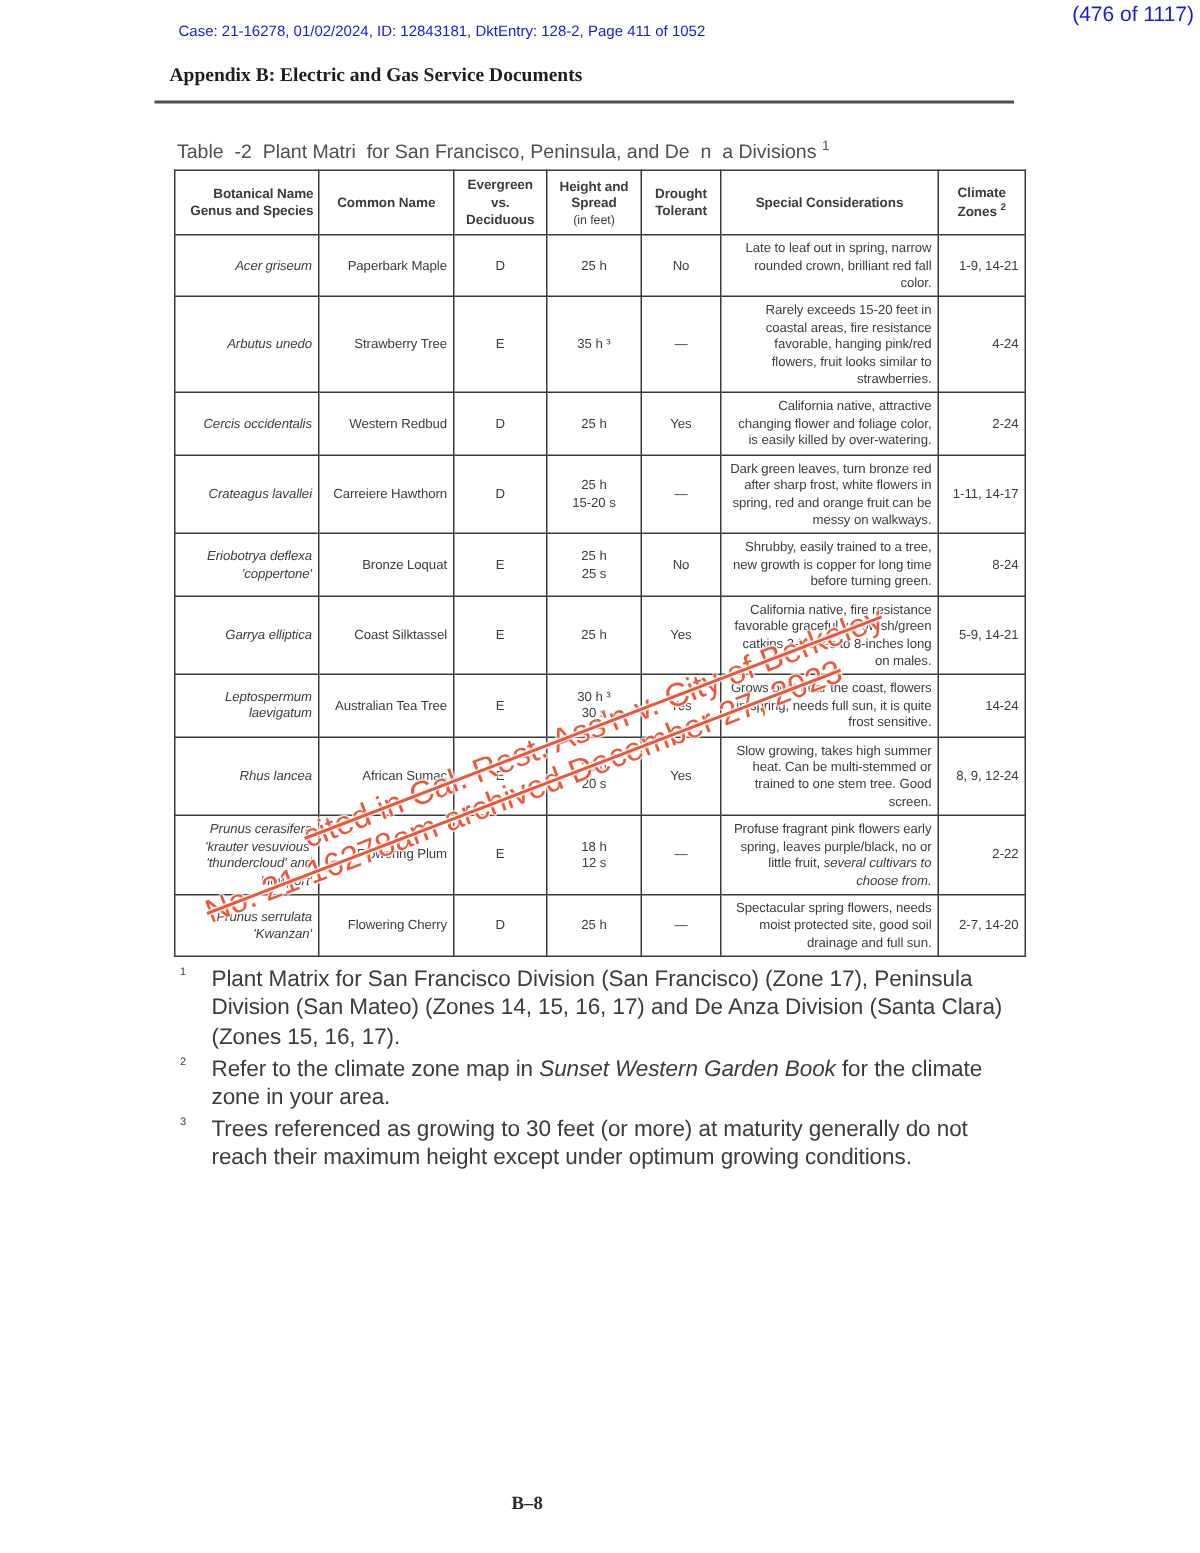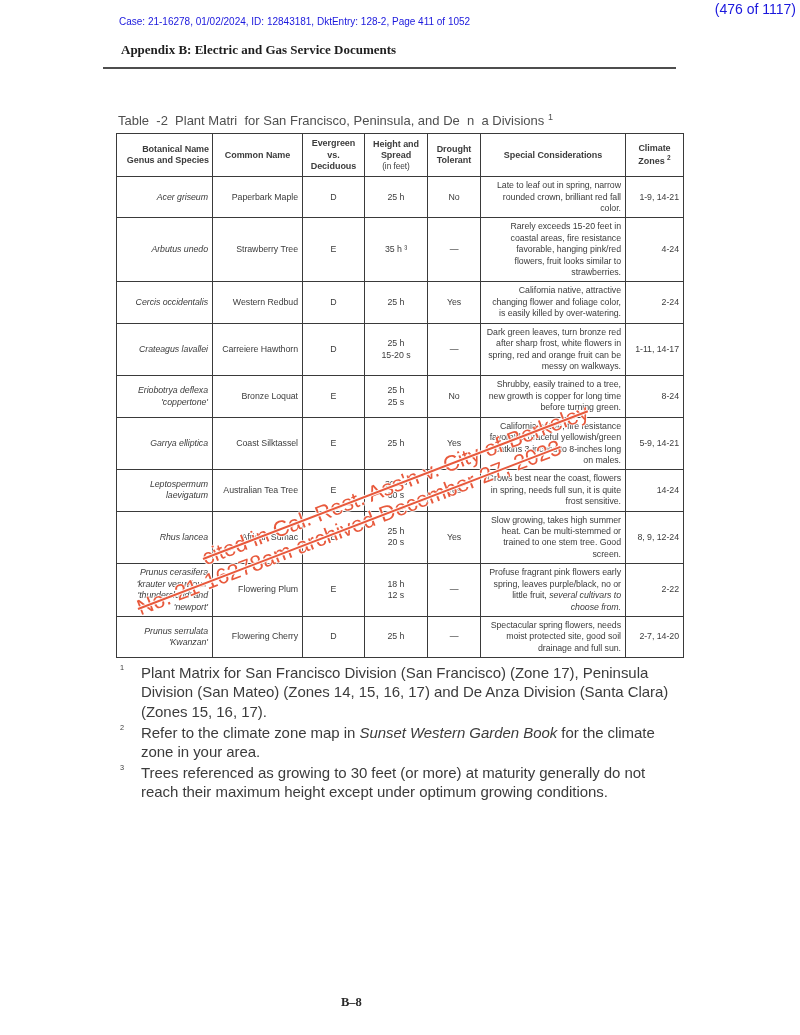--- a/index.html
+++ b/index.html
@@ -14,31 +14,31 @@
   
   .page-note {
     position:absolute; top:1px; right:4px;
     color:#1a17dd; font-size:14px;
   }
   .case-line {
     position:absolute; top:16px; left:119px;
     color:#1a17dd; font-size:10px;
   }
   .appendix-line {
-    position:absolute; top:42px; left:121px;
+    position:absolute; top:42px; left:113px;
     font-family:"Liberation Serif", serif;
     font-weight:600; font-size:13px; color:#1e1e1e;text-align:right;
   }
   .header-rule {
     position:absolute; top:67px; left:103px; width:573px;
     border-top:2px solid #4e4e4e; height:0;
   }
 
   
-  .table-wrap { position:absolute; left:116px; top:112px; width:480px; }
+  .table-wrap { position:absolute; left:116px; top:92px; width:480px; }
   .tbl-title {
     font-size:13px; color:#4f4f4f; white-space:pre;
     margin:0 0 5px 2px;
   }
   .tbl-title sup { font-size:9px; }
   table.plant { border-collapse:collapse; table-layout:fixed; width:567px; color:#3c3c3c; }
   .plant th, .plant td {
     border:1px solid #3a3a3a;
     font-size:8.8px; letter-spacing:-0.05px;
     line-height:1.3;

